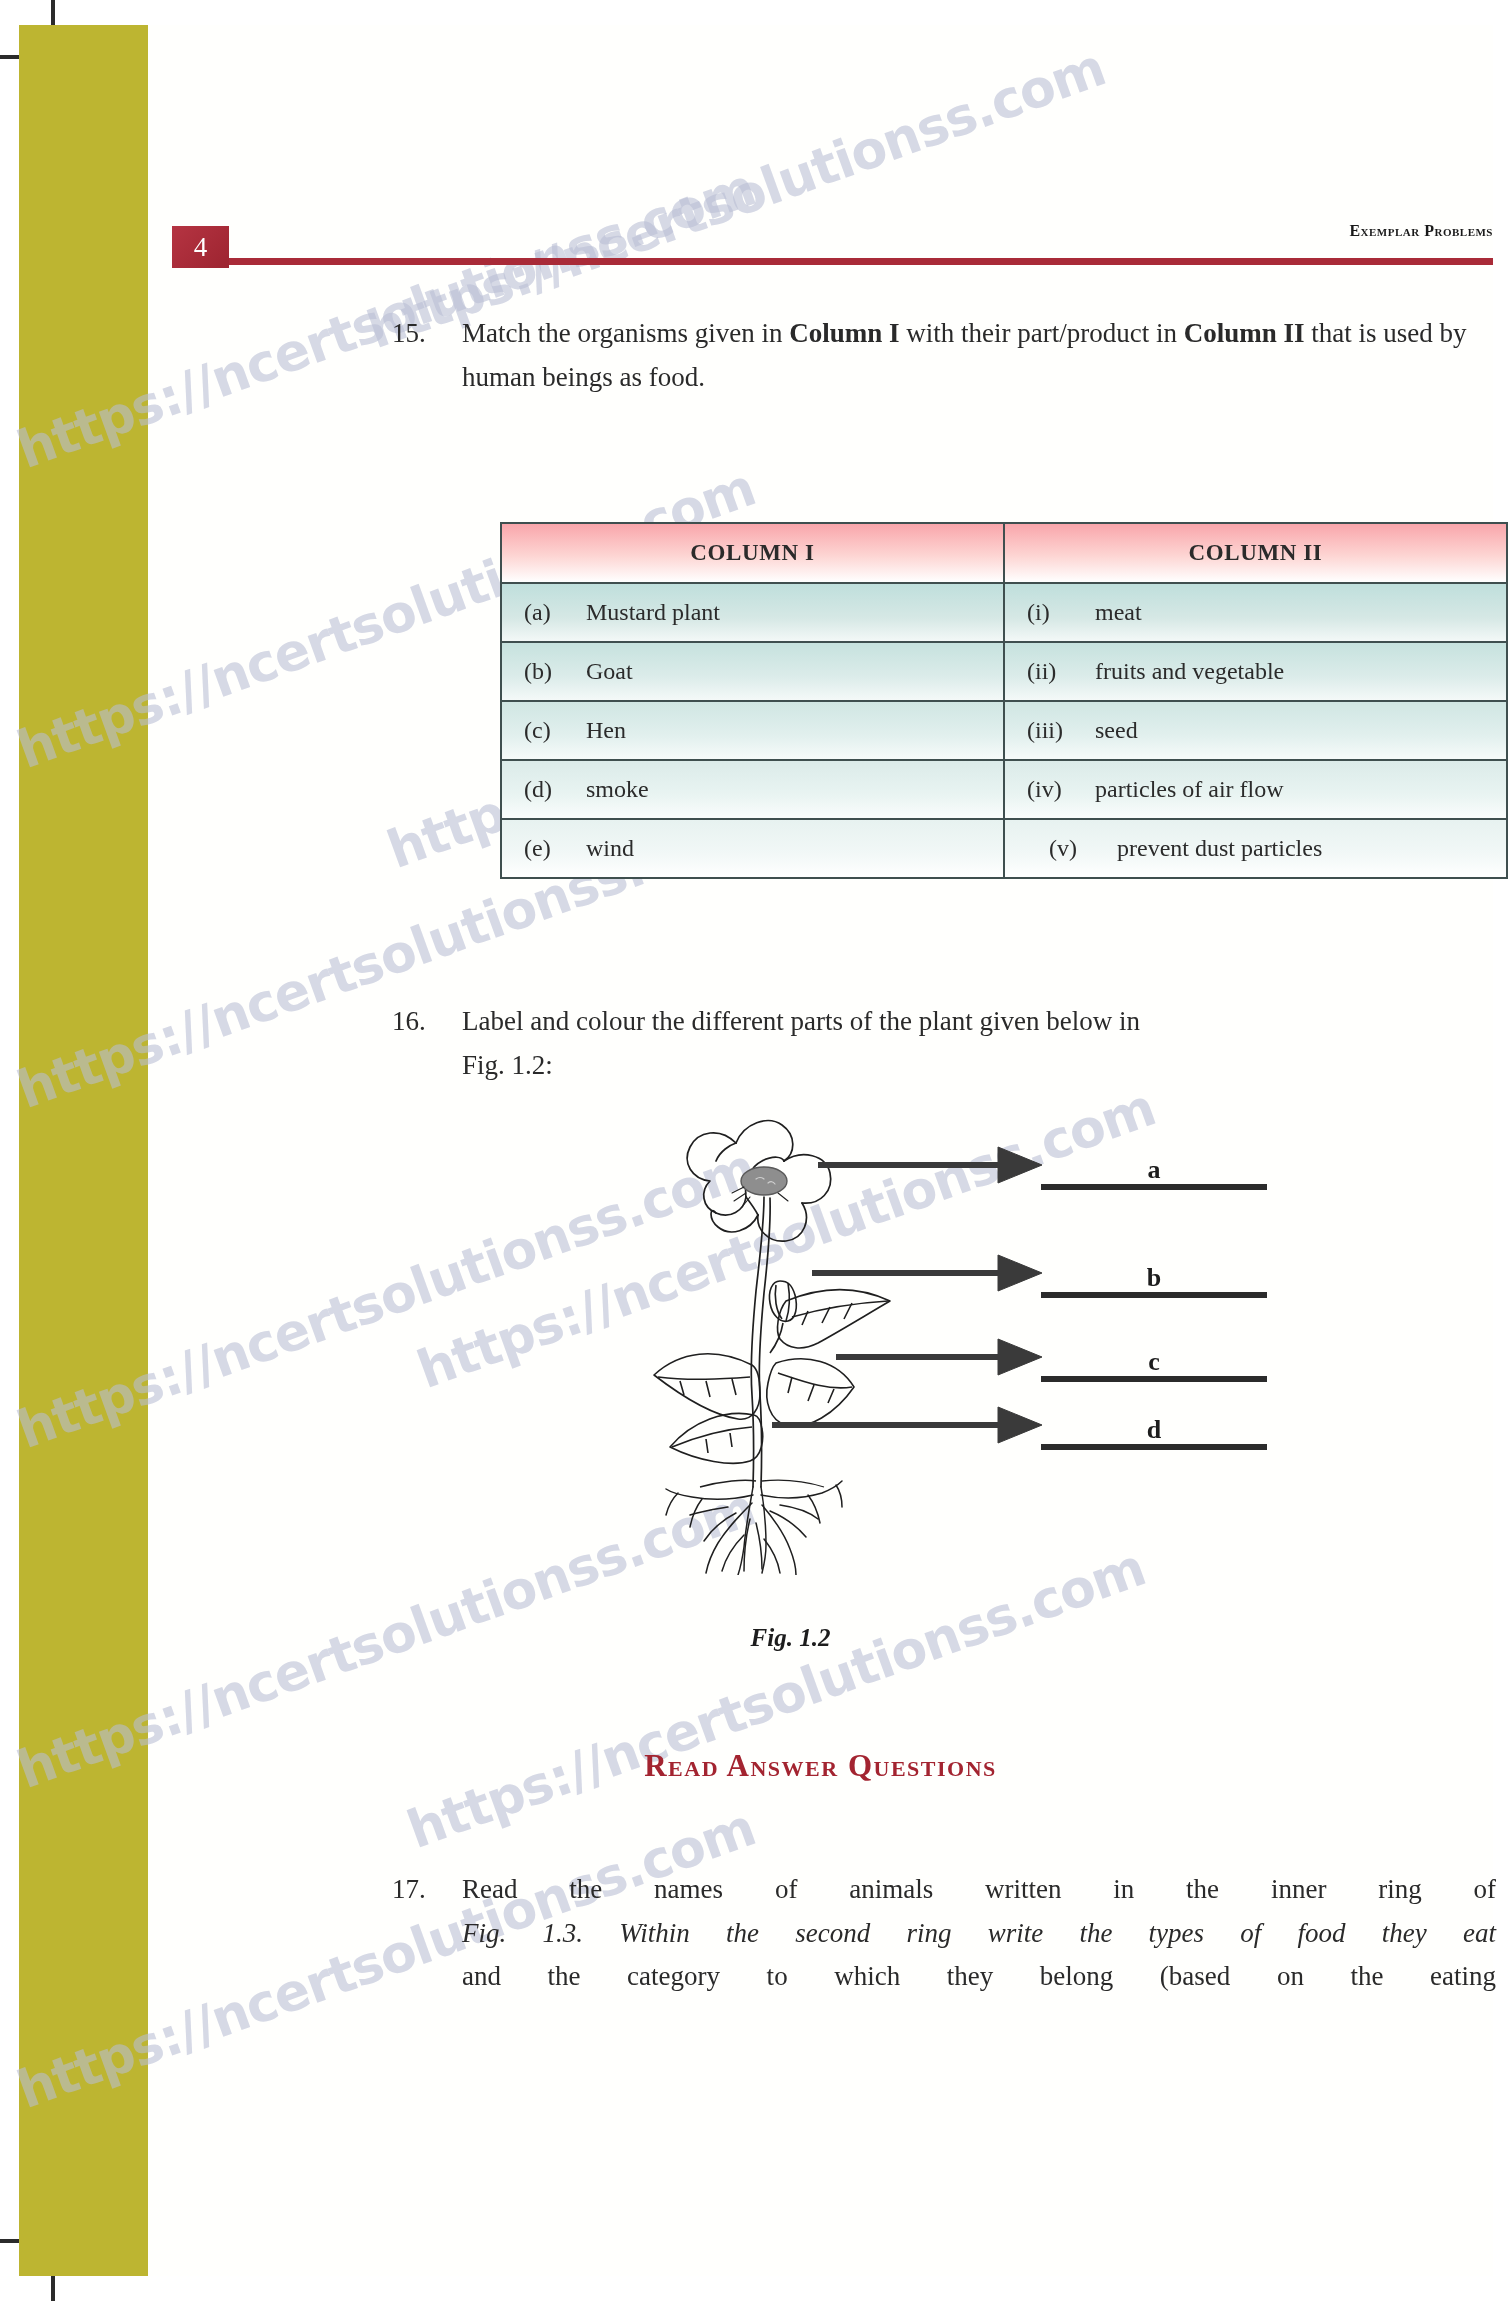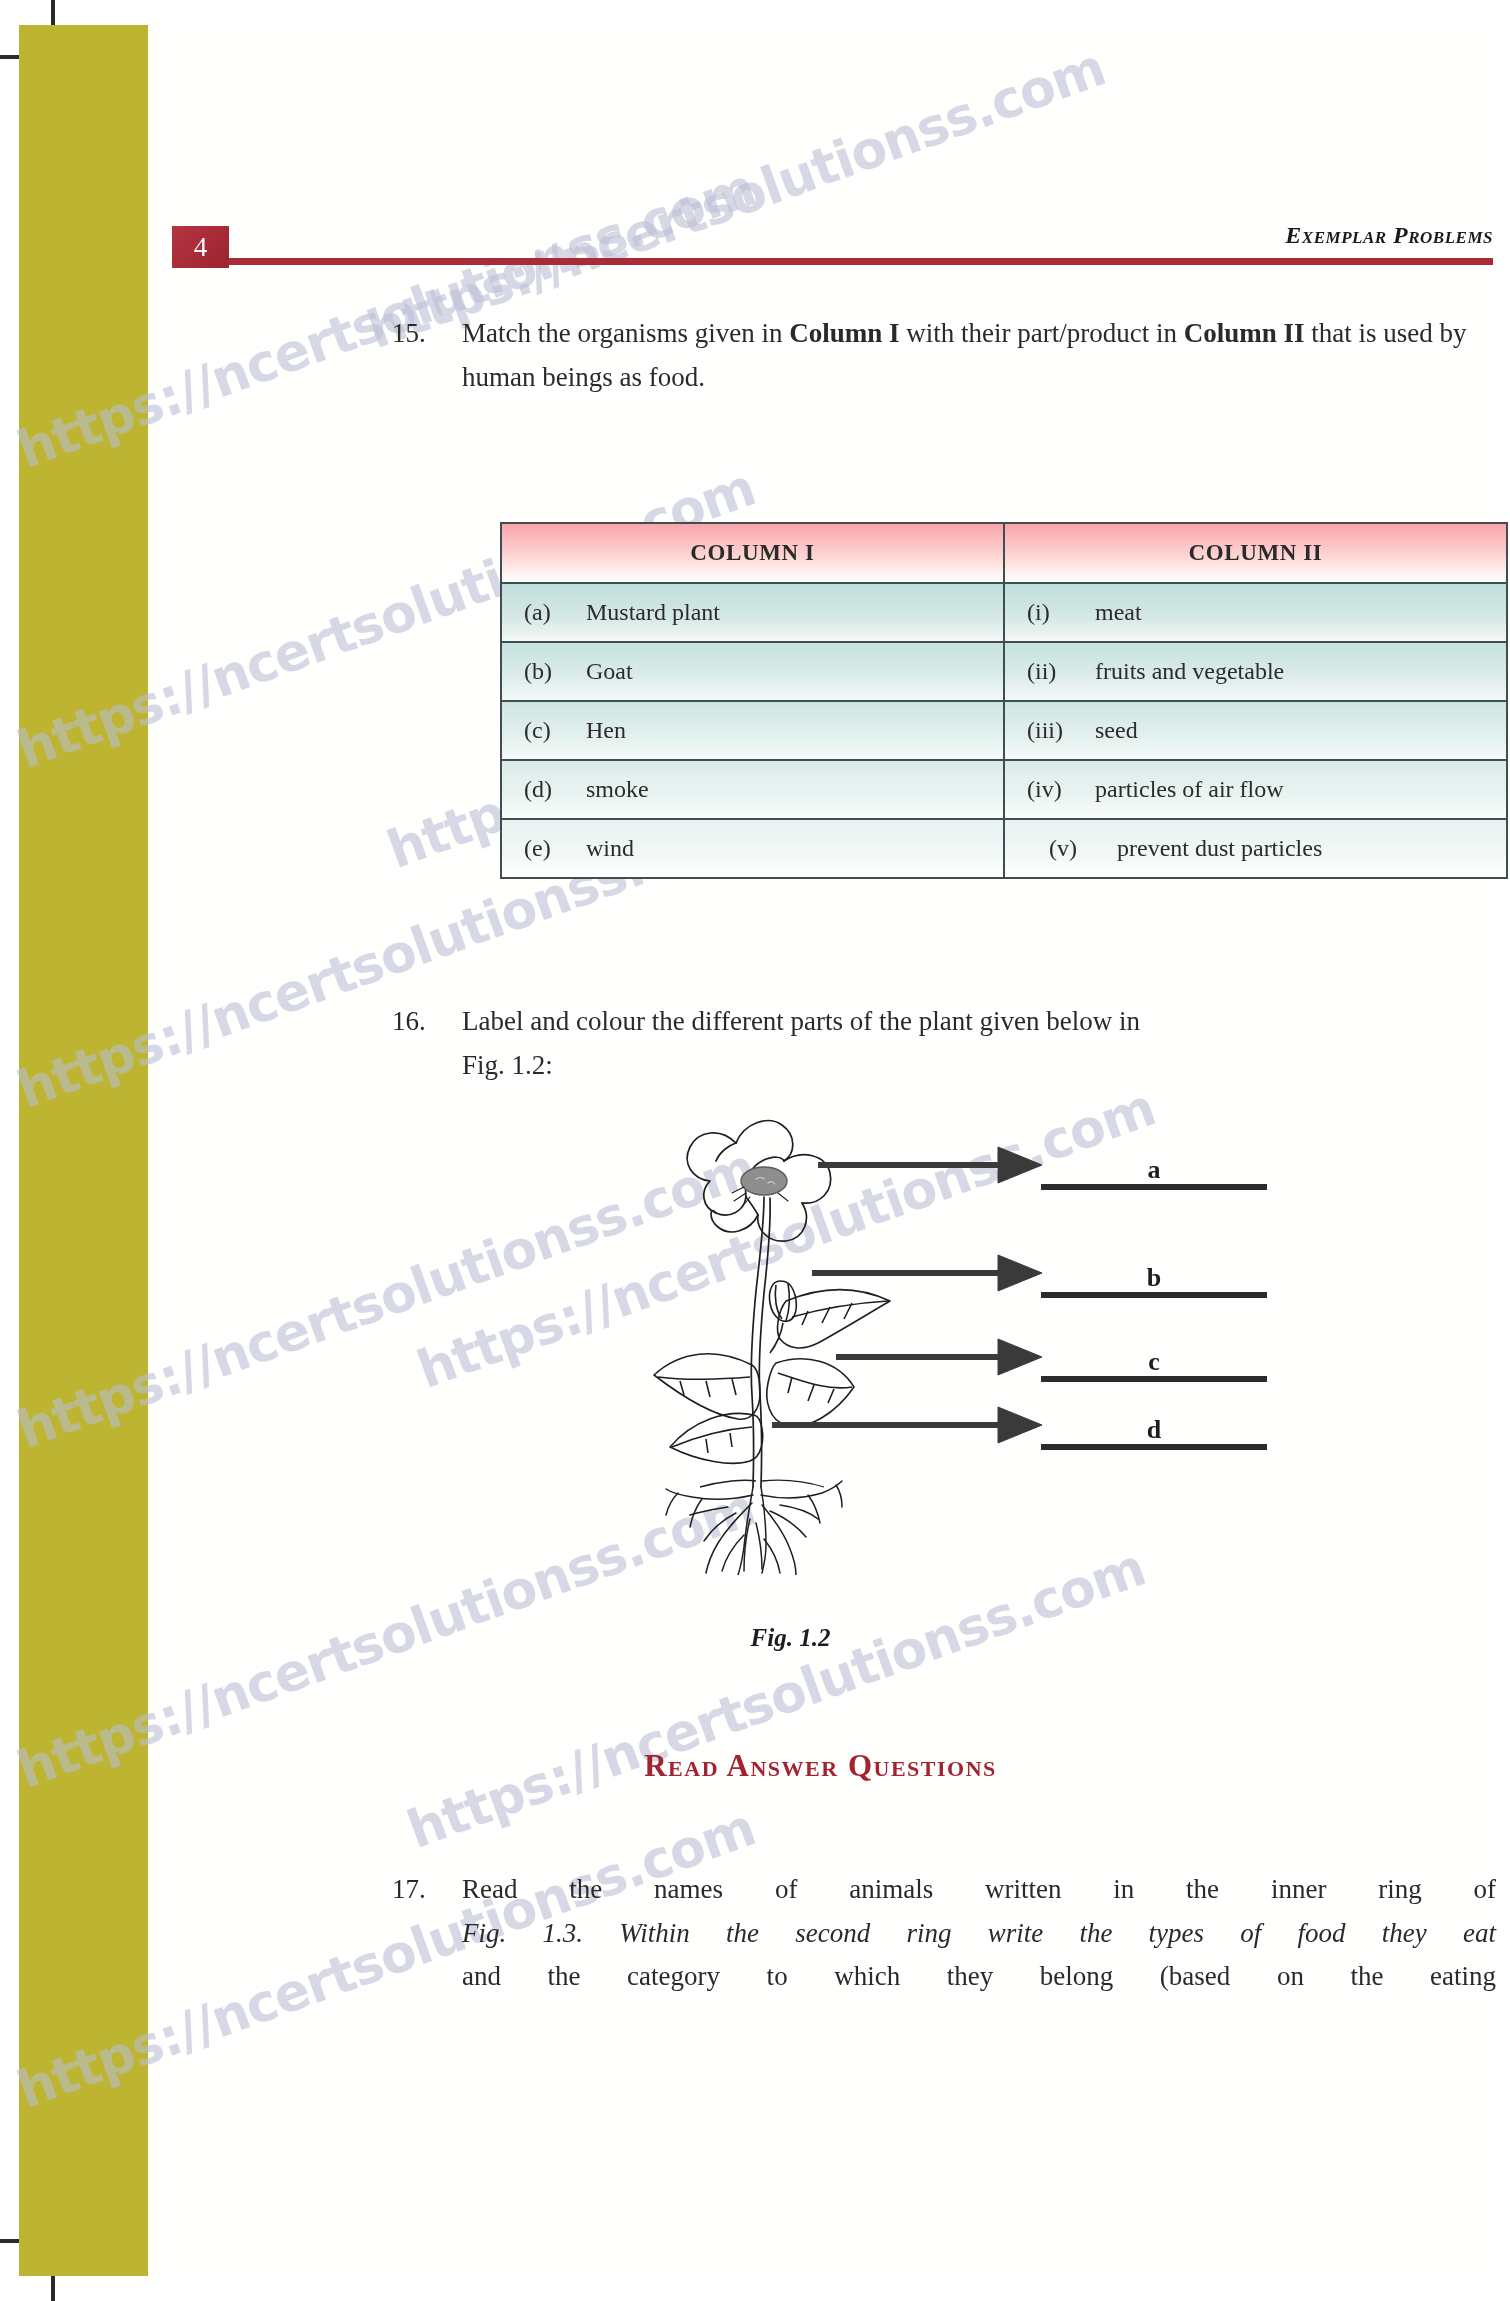--- a/index.html
+++ b/index.html
@@ -57,22 +57,22 @@
     display:flex;align-items:center;justify-content:center;
     font-family:"Liberation Serif", serif;
   }
   #header-rule{
     position:absolute;left:229px;top:258px;width:1264px;height:7px;
     background:#a92b38;
   }
   #header-title{
     position:absolute;right:17px;top:222px;
     font-family:"Liberation Serif", serif;
-    font-style:italic;font-weight:bold;
-    font-size:24px;letter-spacing:.5px;
+    font-weight:bold;
+    font-size:16px;letter-spacing:.5px;
     color:#1a1a1a;
     font-variant:small-caps;
   }
 
   
   .q{position:absolute;display:flex;}
   .q-num{
     width:70px;flex:none;
     font-size:27px;color:#2a2a2a;
     line-height:1.62;

